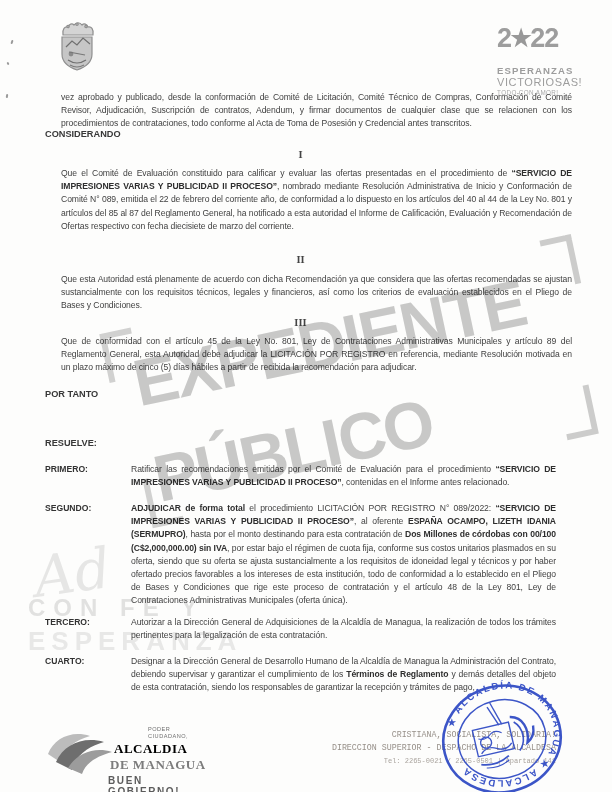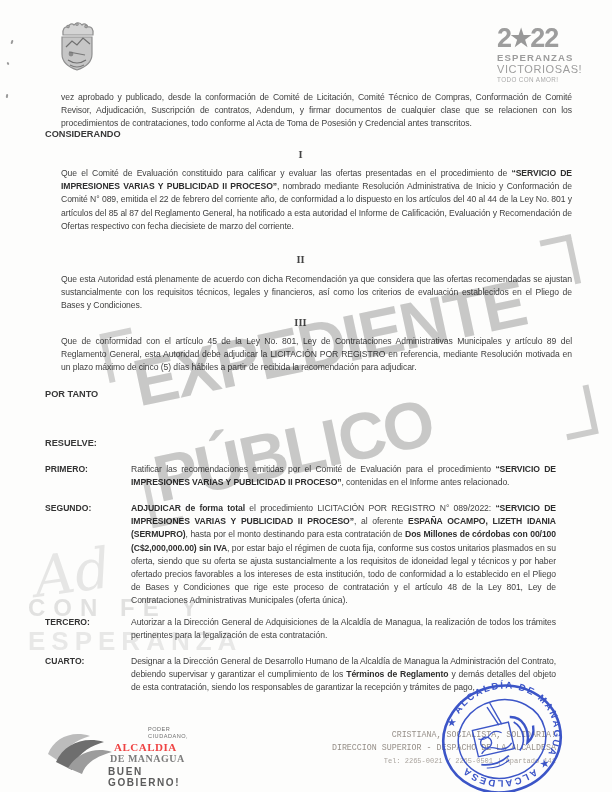--- a/index.html
+++ b/index.html
@@ -7,21 +7,21 @@
     position:relative; width:612px; height:792px; margin:0 auto;
     background:#fdfdfc; overflow:hidden;
     font-family:"Liberation Sans","DejaVu Sans",sans-serif;
     color:#3f3f3f;
   }
   
   .crest{position:absolute; left:56px; top:22px; z-index:2;}
   .logo2022{position:absolute; left:497px; top:25px; z-index:2; color:#9d9d9d;}
   .y22{display:flex; align-items:center; font-weight:bold; font-size:27px; line-height:1; letter-spacing:-1px;}
   .y22 .star{font-size:27px; margin:0 -2px; color:#989898;}
-  .l22a{font-weight:bold; font-size:9.6px; letter-spacing:1.1px; margin-top:0;}
+  .l22a{font-weight:bold; font-size:9.6px; letter-spacing:1.1px; margin-top:13px;}
   .l22b{font-weight:normal; font-size:11px; letter-spacing:0.6px;}
   .l22c{font-size:6.3px; letter-spacing:0.4px; color:#a9a9a9; margin-top:1px;}
   
   .speck{position:absolute; background:#9a9a9a; z-index:2; border-radius:1px;}
   .sp1{left:11px; top:40px; width:2px; height:4px; transform:rotate(18deg);}
   .sp2{left:7px; top:62px; width:2px; height:3px; transform:rotate(-24deg);}
   .sp3{left:6px; top:94px; width:2px; height:4px; transform:rotate(10deg);}
   
   .content{position:absolute; inset:0; z-index:2;}
   .para{
@@ -63,22 +63,22 @@
   }
   .fw-l1{left:28px; top:594px; font-weight:bold; font-size:24px; letter-spacing:8px; color:rgba(115,115,115,0.20);}
   .fw-l2{left:28px; top:626px; font-weight:bold; font-size:26px; letter-spacing:6px; color:rgba(115,115,115,0.15);}
   
   .stamp{position:absolute; left:434px; top:677px; z-index:6; pointer-events:none;}
   
   .f-left{position:absolute; left:46px; top:723px; width:160px; height:60px; z-index:2;}
   .f-waves{position:absolute; left:0; top:5px;}
   .f-ltext{position:absolute; left:62px; top:3px; color:#7a7a7a;}
   .f-small{font-size:5.6px; letter-spacing:0.5px; color:#6f6f6f; margin-left:40px; line-height:6.5px;}
-  .f-big1{font-family:"Liberation Serif","DejaVu Serif",serif; font-weight:bold; font-size:11px; letter-spacing:0.5px; color:#ef4444; margin-top:2px; margin-left:6px;}
-  .f-big2{font-family:"Liberation Serif","DejaVu Serif",serif; font-weight:bold; font-size:10px; letter-spacing:0.5px; color:#7c7c7c; margin-left:2px;}
+  .f-big1{font-family:"Liberation Serif","DejaVu Serif",serif; font-weight:bold; font-size:13px; letter-spacing:0.5px; color:#000000; margin-top:2px; margin-left:6px;}
+  .f-big2{font-family:"Liberation Serif","DejaVu Serif",serif; font-weight:bold; font-size:13px; letter-spacing:0.5px; color:#7c7c7c; margin-left:2px;}
   .f-bottom{font-size:10px; font-weight:bold; letter-spacing:1.6px; color:#5c5c5c; margin-top:2px;}
   .f-right{
     position:absolute; right:56px; top:729px; z-index:2; text-align:right;
     font-family:"Liberation Mono","DejaVu Sans Mono",monospace;
     font-size:8.3px; line-height:12.5px; color:#979089;
   }
   .f-right .tel{font-size:7px; color:#aaa49e; margin-top:1px;}
 </style>
 </head>
 <body>

